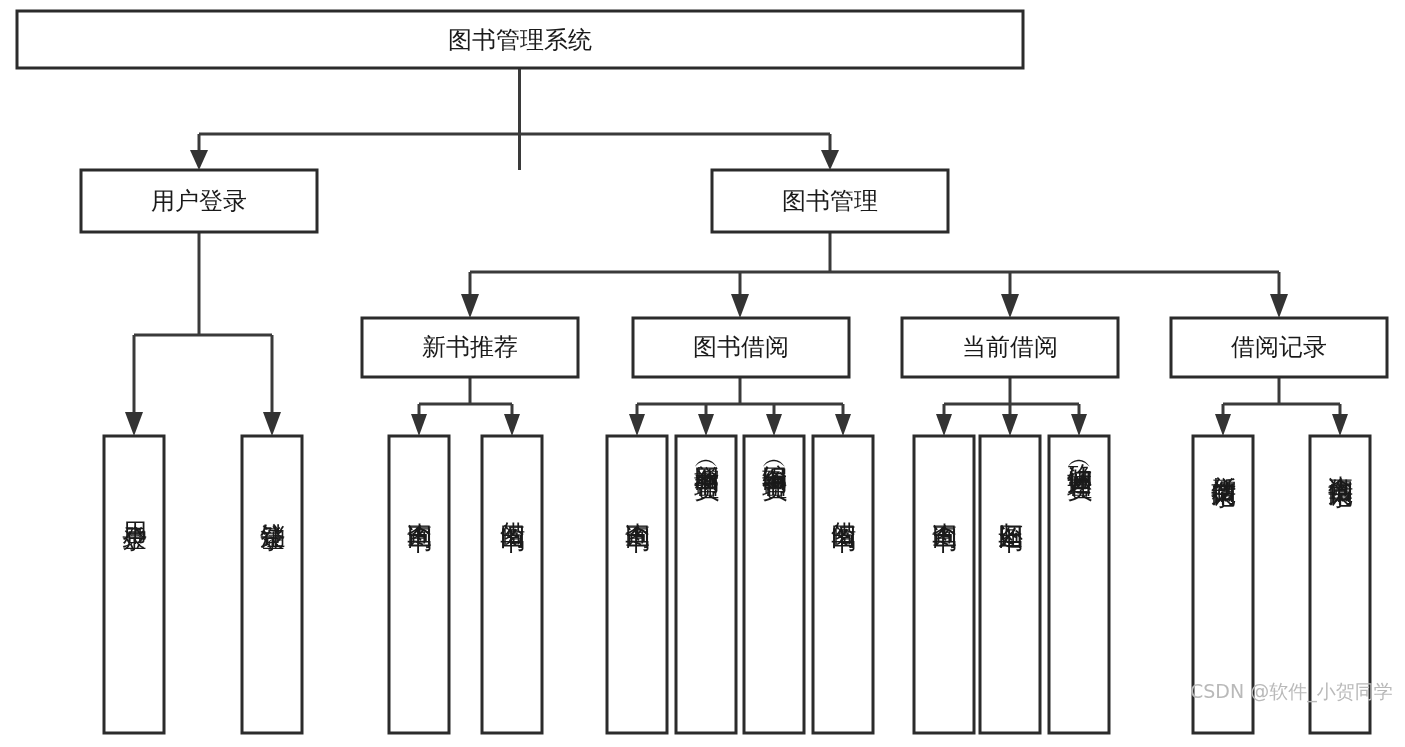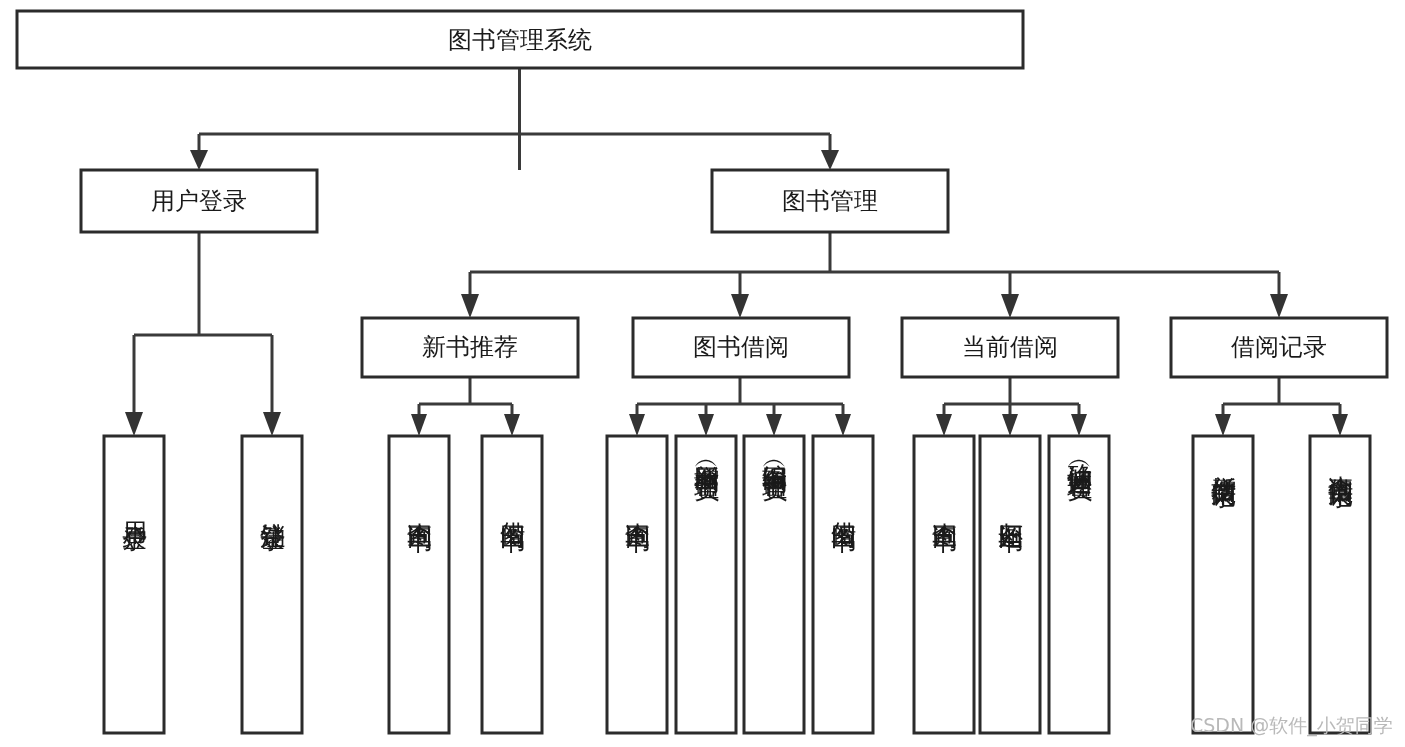--- a/index.html
+++ b/index.html
@@ -63,21 +63,21 @@
     text-align: left;
     transform: translateX(-50%);
     pointer-events: none;
   }
   .watermark {
     position: absolute;
     font-family: "DejaVu Sans", "Liberation Sans", sans-serif;
     font-size: 19px;
     color: #b9b9b9;
     left: 1190px;
-    top: 713px;
+    top: 679px;
     white-space: nowrap;
   }
 </style>
 </head>
 <body>
 
 <div id="diagram-root">
 
   <svg id="tree-svg" viewBox="0 0 1405 747">
     <defs></defs>

